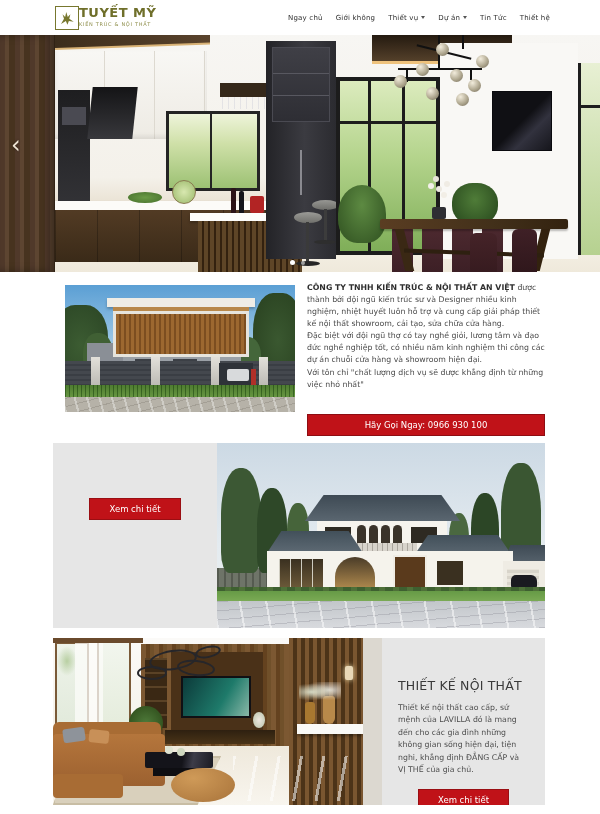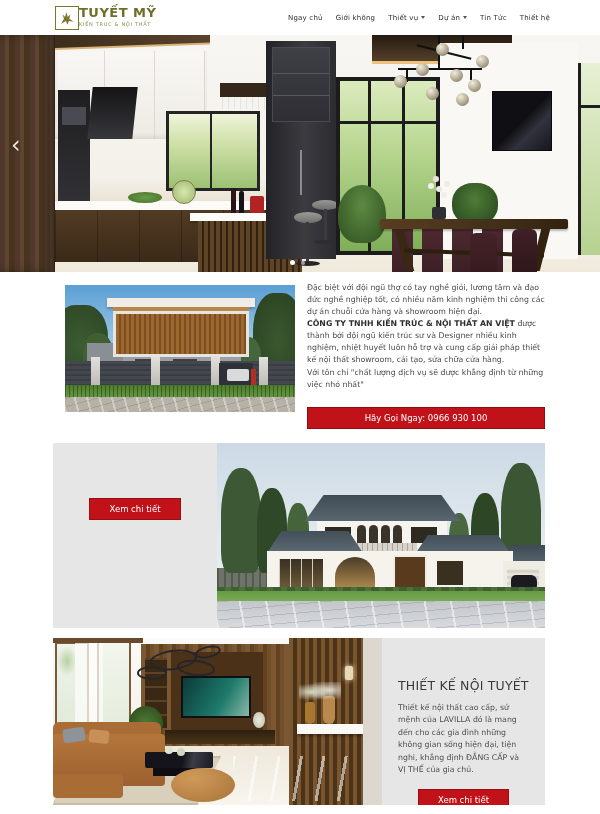--- a/index.html
+++ b/index.html
@@ -20,21 +20,21 @@
   .hero{position:relative;height:237px;overflow:hidden;background:linear-gradient(180deg,#f7f6f3 0%,#f4f1ea 60%,#e9e1d2 72%,#f6f2e8 86%,#efe9db 100%)}
   .globe{position:absolute;width:13px;height:13px;border-radius:50%;background:radial-gradient(circle at 35% 30%,#f2ecdc,#b0a890 55%,#6e6654)}
   .hero-arrow{font-size:24px;color:#eee4d4;line-height:1;cursor:pointer;text-shadow:0 0 3px rgba(0,0,0,.4)}
 
   
   .about{display:flex;height:171px;box-sizing:border-box;padding:10px 55px 0 65px;gap:12px}
   .about-img{width:230px;height:127px;position:relative;overflow:hidden;flex:none;margin-top:3px;background:linear-gradient(180deg,#5b9fd4 0%,#a9cfe9 55%,#d9e9f4 75%,#e6eef4 100%)}
   .about-text{flex:1;color:#4a4a4a}
   .about-text h2{font-size:11px;color:#2b2b2b;margin:4px 0 6px;letter-spacing:.2px}
   .about-text p{font-size:7.8px;line-height:1.55;margin:0}
-  .btn-cta{display:block;width:100%;background:#c01218;color:#fff;border:1px solid #8e0d12;font-size:8.5px;padding:5px 0;text-align:center;margin-top:16px;cursor:pointer;font-family:inherit}
+  .btn-cta{display:block;width:100%;background:#c01218;color:#fff;border:1px solid #8e0d12;font-size:8.5px;padding:5px 0;text-align:center;margin-top:23px;cursor:pointer;font-family:inherit}
 
   
   .card{width:492px;margin-left:53px;background:#e6e6e6;display:flex;overflow:hidden}
   .card h3{font-size:12.5px;font-weight:500;color:#3a3a3a;margin:0 0 9px;letter-spacing:.2px}
   .card p{font-size:7.8px;line-height:1.6;color:#4e4e4e;margin:0}
   .btn-red{display:inline-block;background:#c01218;color:#fff;font-size:8.5px;padding:5px 19px;border:1px solid #9a0e13;margin-top:12px;cursor:pointer;font-family:inherit}
   .btn-wrap{text-align:center}
   .card1{height:185px}
   .card1 .txt{width:164px;box-sizing:border-box;padding:43px 15px 0;flex:none}
   .card1 .img{flex:1;position:relative;overflow:hidden;background:linear-gradient(180deg,#ccd9e4 0%,#e4ebf0 55%,#eef1ef 100%)}
@@ -177,22 +177,22 @@
     <div class="a" style="left:86px;top:72px;width:9px;height:32px;background:linear-gradient(180deg,#e2e0da,#b8b6b0)"></div>
     <div class="a" style="left:146px;top:72px;width:9px;height:32px;background:linear-gradient(180deg,#e2e0da,#b8b6b0)"></div>
     <div class="a" style="left:194px;top:72px;width:9px;height:32px;background:linear-gradient(180deg,#e2e0da,#b8b6b0)"></div>
     <div class="a" style="left:154px;top:78px;width:34px;height:26px;background:#2e3238"></div>
     <div class="a" style="left:162px;top:84px;width:22px;height:12px;background:#d8dadc;border-radius:2px"></div>
     <div class="a" style="left:186px;top:84px;width:5px;height:16px;background:#b03028"></div>
     <div class="a" style="left:0;top:100px;width:230px;height:14px;background:repeating-linear-gradient(88deg,rgba(20,60,10,.5) 0 1px,transparent 1px 4px),linear-gradient(180deg,#4e7c30,#6a9a44)"></div>
     <div class="a" style="left:0;top:112px;width:230px;height:15px;background:repeating-linear-gradient(75deg,rgba(255,255,255,.35) 0 2px,transparent 2px 12px),repeating-linear-gradient(-15deg,rgba(120,115,105,.3) 0 1px,transparent 1px 8px),#b6b2a8"></div>
   </div>
   <div class="about-text">
+    <p><b style="color:#2e2e2e">CÔNG TY TNHH KIẾN TRÚC &amp; NỘI THẤT AN VIỆT</b><span> được thành bởi đội ngũ kiến trúc sư và Designer nhiều kinh nghiệm, nhiệt huyết luôn hỗ trợ và cung cấp giải pháp thiết kế nội thất showroom, cải tạo, sửa chữa cửa hàng.</span></p>
     <p>Đặc biệt với đội ngũ thợ có tay nghề giỏi, lương tâm và đạo đức nghề nghiệp tốt, có nhiều năm kinh nghiệm thi công các dự án chuỗi cửa hàng và showroom hiện đại.</p>
-    <p><b style="color:#2e2e2e">CÔNG TY TNHH KIẾN TRÚC &amp; NỘI THẤT AN VIỆT</b><span> được thành bởi đội ngũ kiến trúc sư và Designer nhiều kinh nghiệm, nhiệt huyết luôn hỗ trợ và cung cấp giải pháp thiết kế nội thất showroom, cải tạo, sửa chữa cửa hàng.</span></p>
     <p>Với tôn chỉ "chất lượng dịch vụ sẽ được khẳng định từ những việc nhỏ nhất"</p>
     <button class="btn-cta">Hãy Gọi Ngay: 0966 930 100</button>
   </div>
 </section>
 
 <section class="card card1">
   <div class="txt">
     <div class="btn-wrap">
       <button class="btn-red">Xem chi tiết</button>
     </div>
@@ -265,19 +265,19 @@
     <div class="a" style="left:0;top:136px;width:70px;height:24px;background:#a86c34;border-radius:4px"></div>
     <div class="a" style="left:10px;top:90px;width:22px;height:14px;background:#8e939a;border-radius:3px;transform:rotate(-8deg)"></div>
     <div class="a" style="left:36px;top:92px;width:20px;height:13px;background:#c89058;border-radius:3px;transform:rotate(6deg)"></div>
     <div class="a" style="left:92px;top:114px;width:68px;height:16px;background:linear-gradient(100deg,#14141a 55%,#3c3c48 70%,#1a1a22);border-radius:2px"></div>
     <div class="a" style="left:100px;top:130px;width:50px;height:8px;background:#0e0e12"></div>
     <div class="a" style="left:112px;top:108px;width:8px;height:8px;border-radius:50%;background:#dfe4d2;box-shadow:12px 2px 0 #cfd8c0"></div>
     <div class="a" style="left:118px;top:130px;width:64px;height:34px;background:radial-gradient(ellipse at 35% 30%,#cf9a58,#a8733a);border-radius:50%"></div>
     <div class="a" style="left:180px;top:118px;width:125px;height:45px;background:repeating-linear-gradient(100deg,rgba(255,255,255,.55) 0 3px,transparent 3px 22px)"></div>
   </div>
   <div class="txt">
-    <h3>THIẾT KẾ NỘI TUYẾT</h3>
+    <h3>THIẾT KẾ NỘI THẤT</h3>
     <p>Thiết kế nội thất cao cấp, sứ mệnh của LAVILLA đó là mang đến cho các gia đình những không gian sống hiện đại, tiện nghi, khẳng định ĐẲNG CẤP và VỊ THẾ của gia chủ.</p>
     <div class="btn-wrap">
       <button class="btn-red">Xem chi tiết</button>
     </div>
   </div>
 </section>
 
 </body></html>

